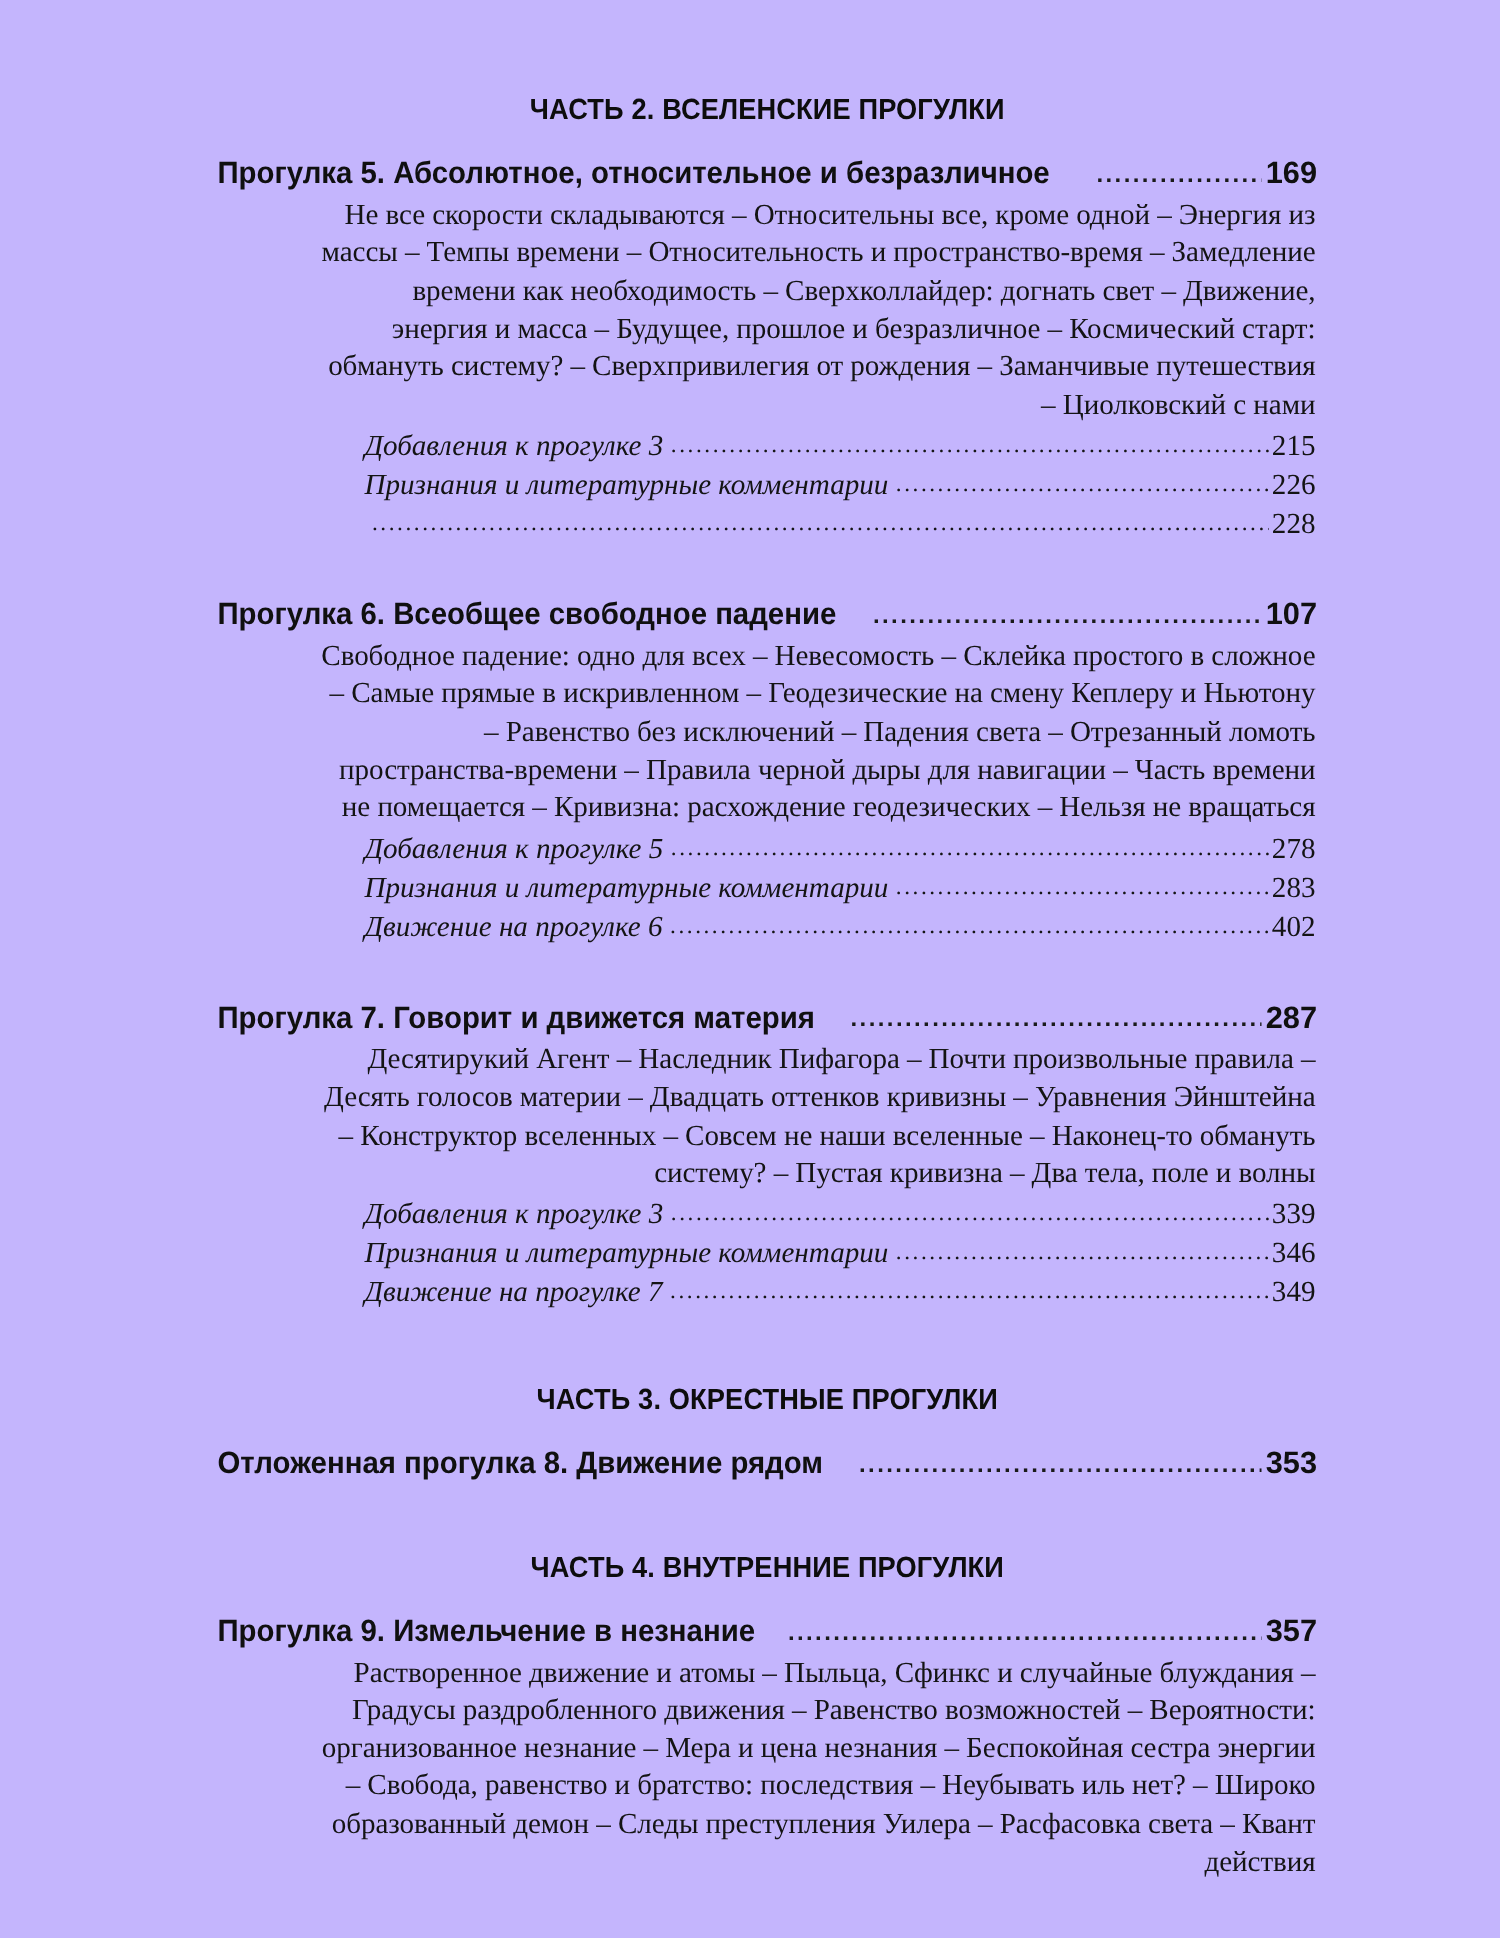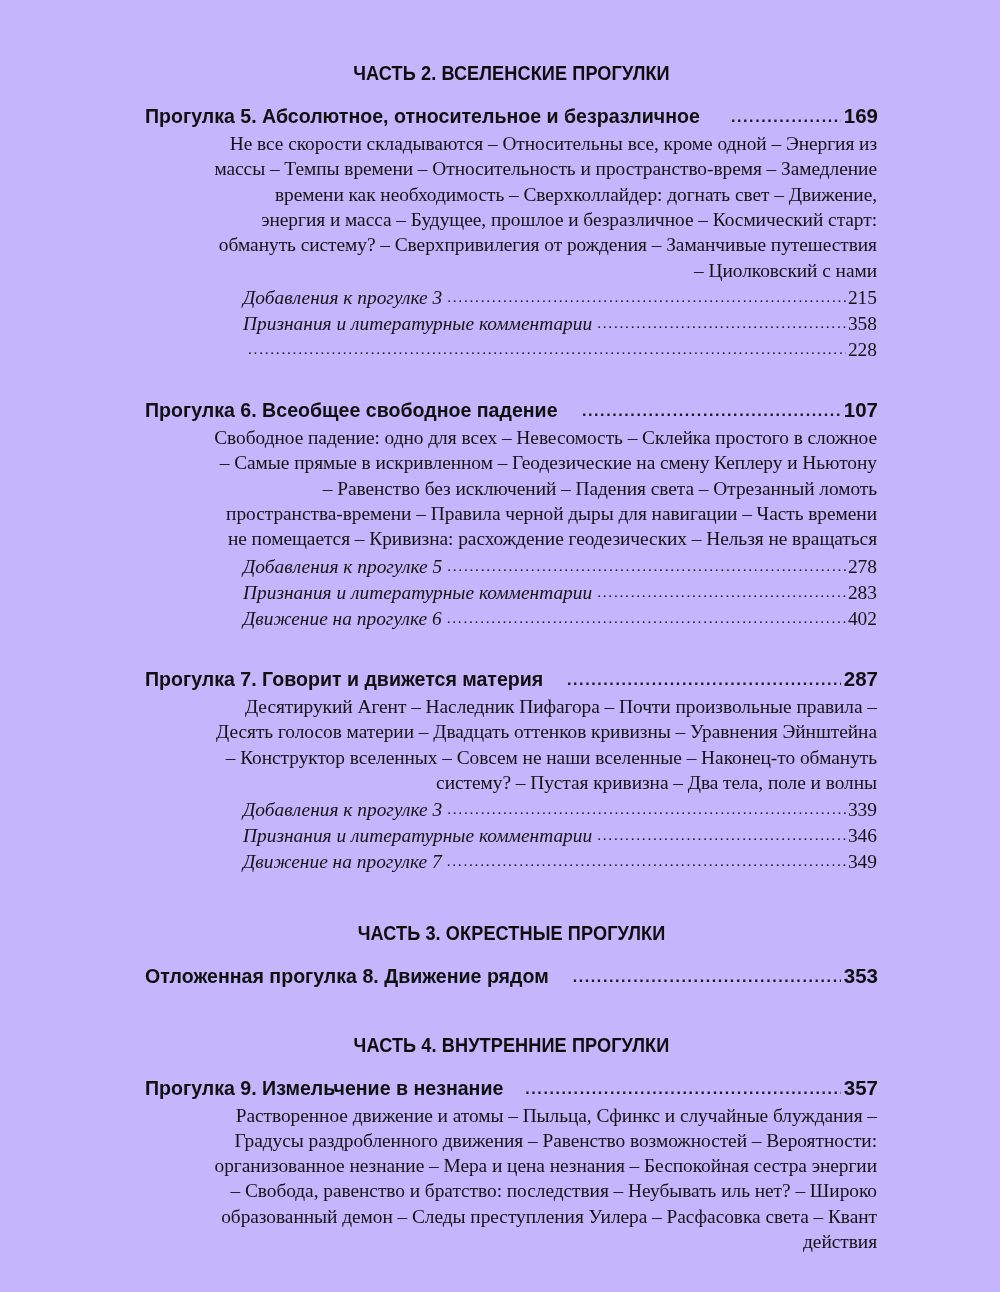--- a/index.html
+++ b/index.html
@@ -166,21 +166,21 @@
       <div class="walk-desc">Не все скорости складываются – Относительны все, кроме одной – Энергия из массы – Темпы времени – Относительность и пространство-время – Замедление времени как необходимость – Сверхколлайдер: догнать свет – Движение, энергия и масса – Будущее, прошлое и безразличное – Космический старт: обмануть систему? – Сверхпривилегия от рождения – Заманчивые путешествия – Циолковский с нами</div>
       <div class="subs">
         <div class="sub-row">
           <span class="sub-title">Добавления к прогулке 3</span>
           <span class="sub-leader"></span>
           <span class="sub-page">215</span>
         </div>
         <div class="sub-row">
           <span class="sub-title">Признания и литературные комментарии</span>
           <span class="sub-leader"></span>
-          <span class="sub-page">358</span>
+          <span class="sub-page">226</span>
         </div>
         <div class="sub-row">
           <span class="sub-leader"></span>
           <span class="sub-page">228</span>
         </div>
       </div>
     </div>
 
     <div class="spacer-sm"></div>
 

